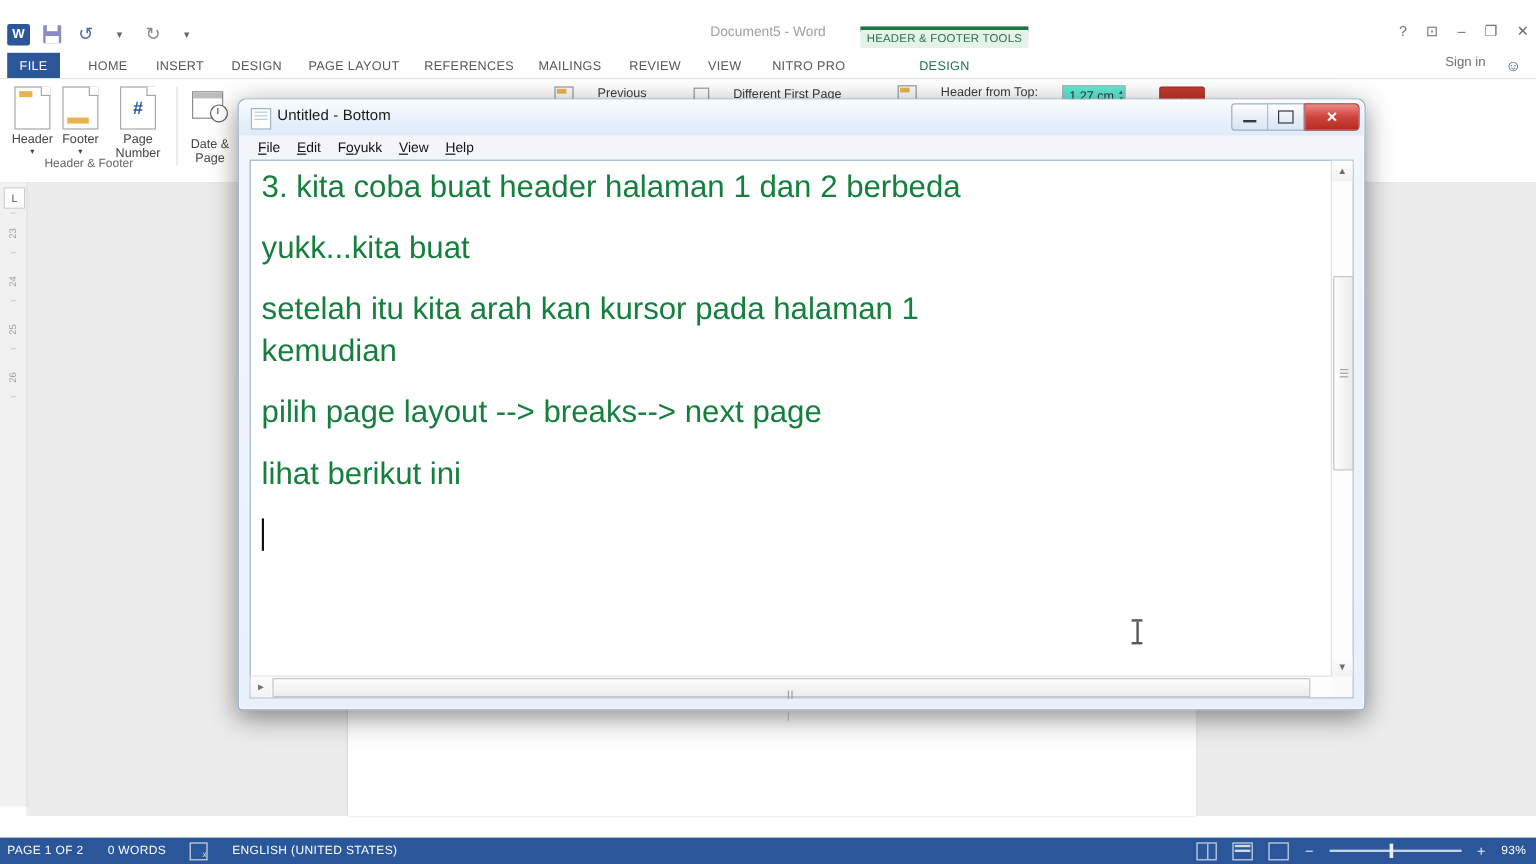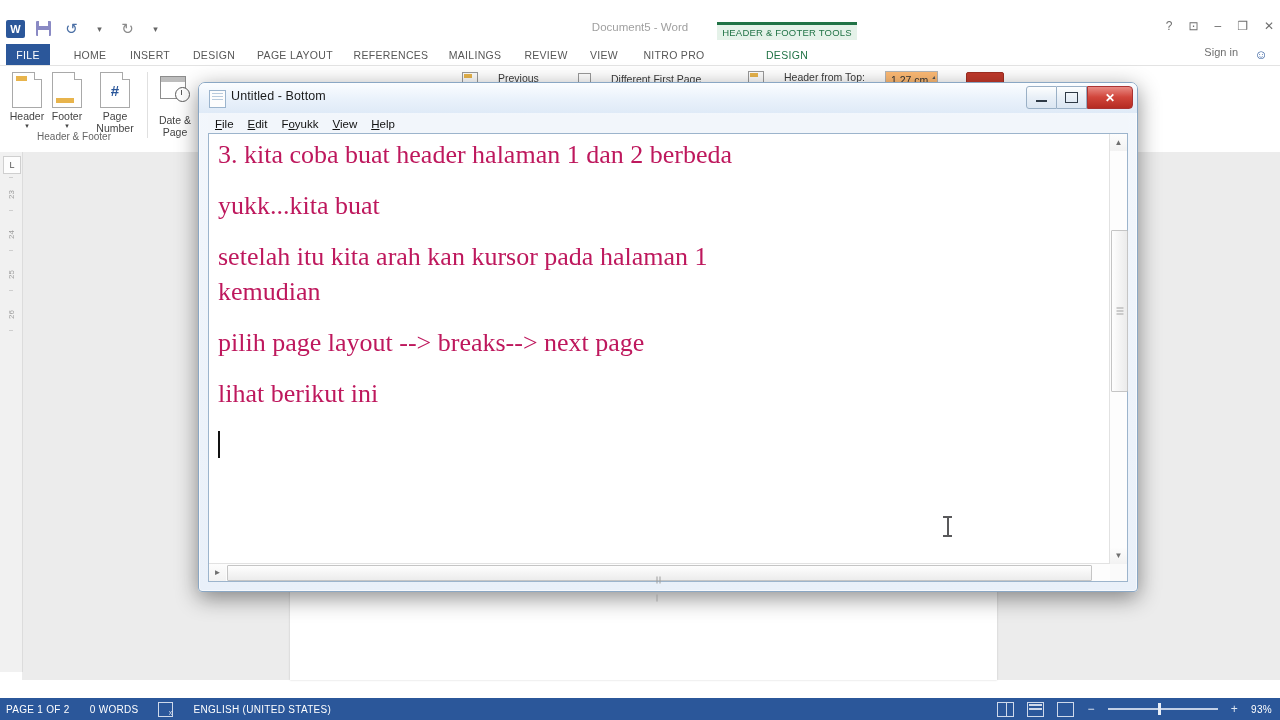--- a/index.html
+++ b/index.html
@@ -70,21 +70,21 @@
   .calgrid{position:absolute;left:0;top:0;width:24px;height:21px;border:1px solid #8d8d8d;background:#fff;}
   .calgrid:before{content:"";position:absolute;left:0;top:0;width:100%;height:5px;background:#bdbdbd;}
   .clock{position:absolute;right:0;bottom:0;width:13px;height:13px;border:1.6px solid #5b5b5b;border-radius:50%;background:#fff;}
   .clock:after{content:"";position:absolute;left:5px;top:2px;width:1.4px;height:5px;background:#5b5b5b;}
 
   
   .cmd{position:absolute;font-size:10.5px;color:#3b3b3b;white-space:nowrap;display:flex;align-items:flex-start;gap:20px;}
   .cmd .ci{width:14px;height:13px;border:1px solid #9a9a9a;background:#fdfdfd;position:relative;flex:none;}
   .cmd .ci.amber:before{content:"";position:absolute;left:1px;top:1px;width:8px;height:4px;background:#e8b44c;}
   .chk{width:11px;height:11px;border:1px solid #9a9a9a;background:#fff;flex:none;}
-  .spin{display:inline-flex;align-items:center;border:1px solid #b5b5b5;background:#fdba74;height:16px;padding:0 2px;}
+  .spin{display:inline-flex;align-items:center;border:1px solid #b5b5b5;background:#5eead4;height:16px;padding:0 2px;}
   .spin .v{font-size:10.5px;color:#333;min-width:36px;text-align:left;padding-left:3px;}
   .spin .arr{display:flex;flex-direction:column;font-size:6px;line-height:6px;color:#555;margin-left:4px;}
   .faded{opacity:.30;}
 
   .closehf{position:absolute;left:966px;top:72px;width:36px;height:26px;background:#c0392b;border:1px solid #9e2e22;
      border-radius:2px;display:flex;align-items:center;justify-content:center;color:#fff;font-size:13px;}
 
   
   .vruler{position:absolute;left:0;top:152px;width:22px;height:520px;background:#f1f1f1;border-right:1px solid #dcdcdc;}
   .tabsel{position:absolute;left:3px;top:156px;width:16px;height:16px;background:#fdfdfd;border:1px solid #cfcfcf;
@@ -135,21 +135,21 @@
   .max-g{width:11px;height:9px;border:1.6px solid #2f3a46;}
 
   .np-menu{position:absolute;left:9px;top:32px;right:9px;height:18px;
      background:#f2f6fb;display:flex;align-items:center;gap:14px;padding-left:7px;}
   .np-mi{font-size:11.5px;color:#111;}
   .np-mi u{text-decoration:underline;}
 
   .np-client{position:absolute;left:9px;top:50px;width:920px;height:449px;background:#fff;
      border:1px solid #9cb4cc;box-sizing:border-box;}
   .np-text{position:absolute;left:9px;top:4px;right:28px;bottom:22px;overflow:hidden;
-     font-family:Liberation Serif, serif;font-size:26px;line-height:1.345;color:#be185d;}
+     font-family:Liberation Sans, sans-serif;font-size:26px;line-height:1.345;color:#15803d;}
   .np-line{white-space:pre;}
   .np-blank{height:.62em;}
   .caret{display:inline-block;width:2px;height:27px;background:#111;vertical-align:-5px;}
 
   
   .vsb{position:absolute;right:0;top:0;width:17px;bottom:17px;background:#fdfdfd;border-left:1px solid #e2e2e2;}
   .sb-arrow{position:absolute;left:0;width:17px;height:17px;display:flex;align-items:center;justify-content:center;
      color:#6f6f6f;font-size:8px;background:linear-gradient(180deg,#fdfdfd,#f2f2f2);}
   .vthumb{position:absolute;left:1px;width:15px;background:linear-gradient(90deg,#fefefe,#ebebeb);
      border:1px solid #c5c5c5;border-radius:1px;}

